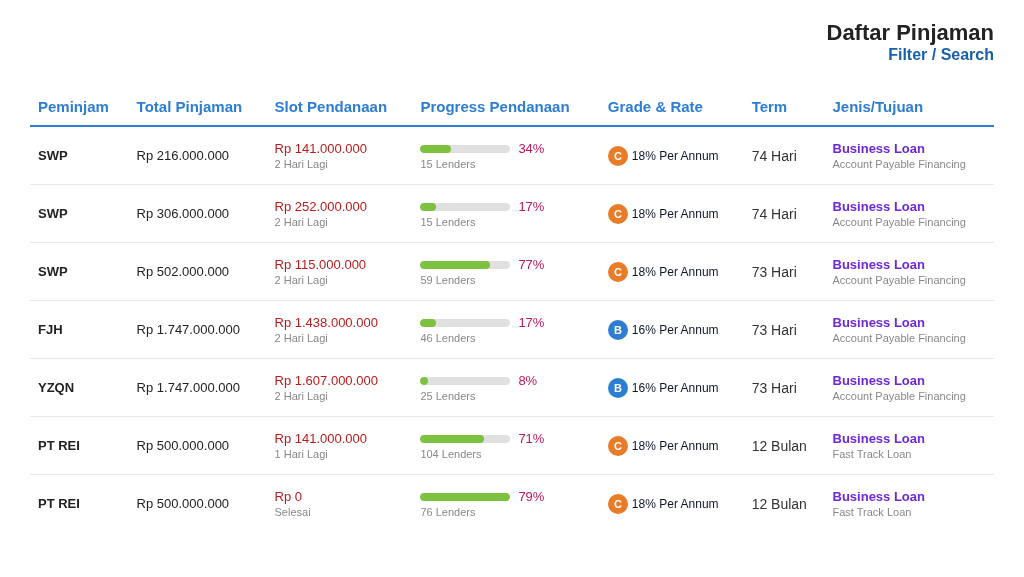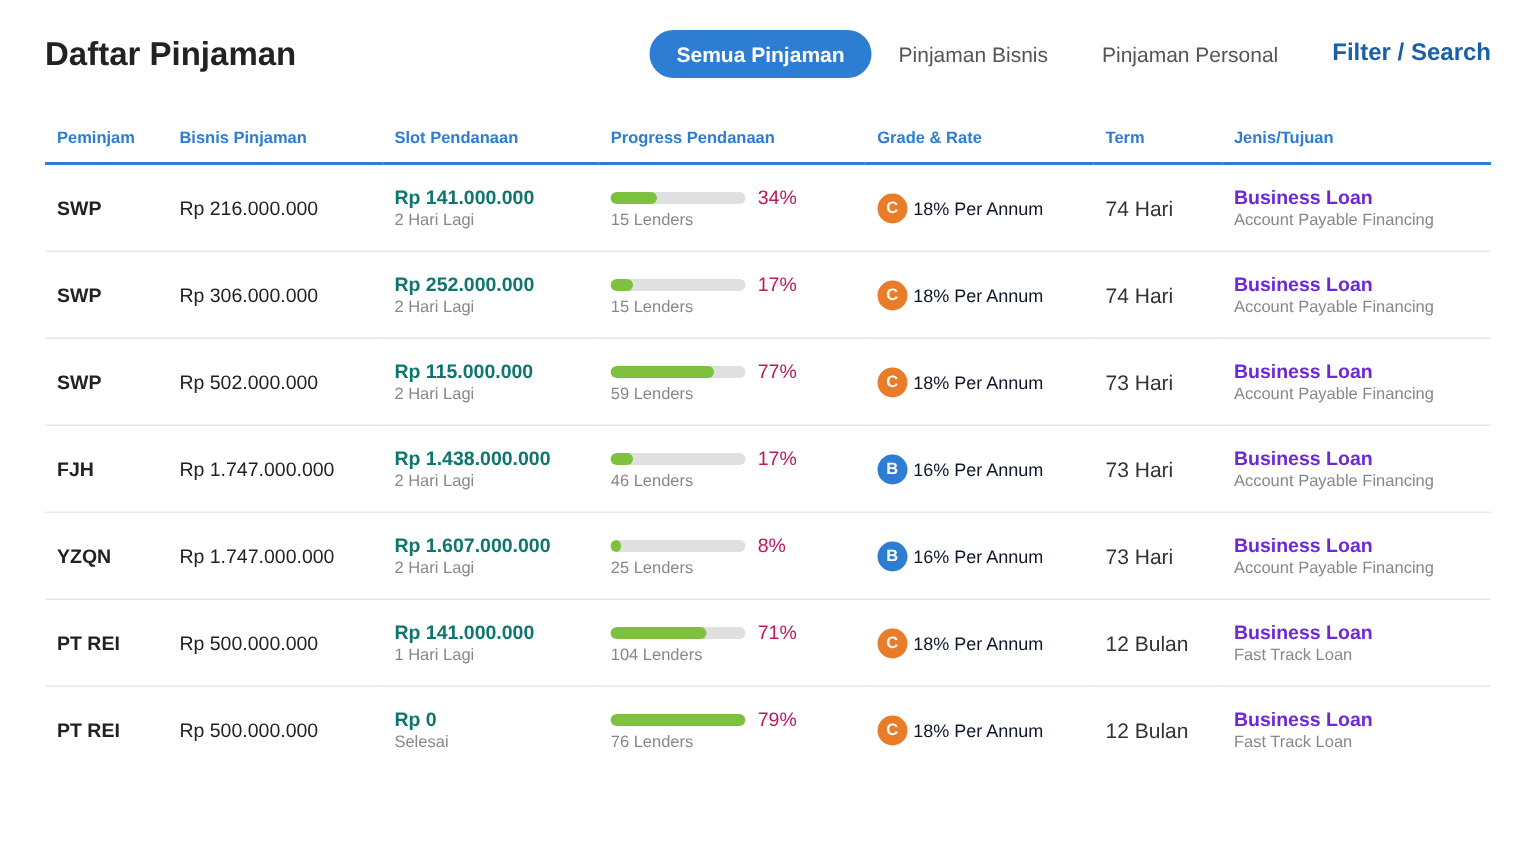--- a/index.html
+++ b/index.html
@@ -8,23 +8,24 @@
       background: #fff;
       color: #333;
       font-size: 14px;
     }
     .container {
       padding: 20px 30px;
       max-width: 1024px;
     }
     .header {
       display: flex;
-      align-items: center;
+      align-items: flex-end;
       justify-content: space-between;
       margin-bottom: 24px;
+      flex-direction: column;
     }
     .page-title {
       font-size: 22px;
       font-weight: 700;
       color: #222;
     }
     .nav-tabs {
       display: flex;
       align-items: center;
       gap: 0;
@@ -54,21 +55,21 @@
     table {
       width: 100%;
       border-collapse: collapse;
     }
     thead tr {
       border-bottom: 2px solid #2d7dd2;
     }
     thead th {
       text-align: left;
       padding: 10px 8px;
-      font-size: 11px;
+      font-size: 15px;
       font-weight: 700;
       color: #2d7dd2;
       white-space: nowrap;
     }
     tbody tr {
       border-bottom: 1px solid #e8e8e8;
     }
     tbody tr:last-child {
       border-bottom: none;
     }
@@ -79,22 +80,22 @@
     }
     .borrower {
       font-weight: 700;
       color: #222;
     }
     .total-loan {
       color: #222;
       font-weight: 500;
     }
     .slot-amount {
-      font-weight: 700;
-      color: #0f766e;
+      font-weight: 400;
+      color: #b91c1c;
     }
     .slot-days {
       font-size: 11px;
       color: #888;
       margin-top: 2px;
     }
     .progress-bar-wrap {
       display: flex;
       align-items: center;
       gap: 8px;
@@ -162,34 +163,29 @@
       min-width: 140px;
     }
   </style>
 </head>
 <body>
 <div class="container">
 
   <div class="header">
     <h1 class="page-title">Daftar Pinjaman</h1>
     <div style="display:flex;align-items:center;">
-      <nav class="nav-tabs">
-        <button class="nav-tab active">Semua Pinjaman</button>
-        <button class="nav-tab">Pinjaman Bisnis</button>
-        <button class="nav-tab">Pinjaman Personal</button>
-      </nav>
       <span class="filter-search">Filter / Search</span>
     </div>
   </div>
 
   <table>
     <thead>
       <tr>
         <th>Peminjam</th>
-        <th>Bisnis Pinjaman</th>
+        <th>Total Pinjaman</th>
         <th>Slot Pendanaan</th>
         <th>Progress Pendanaan</th>
         <th>Grade &amp; Rate</th>
         <th>Term</th>
         <th>Jenis/Tujuan</th>
       </tr>
     </thead>
     <tbody id="loan-tbody">
     <tr>
       <td>

